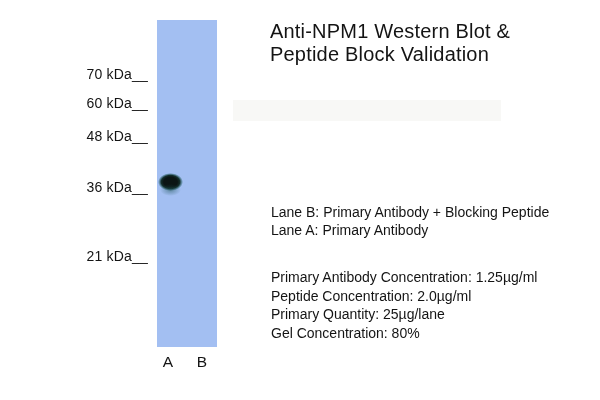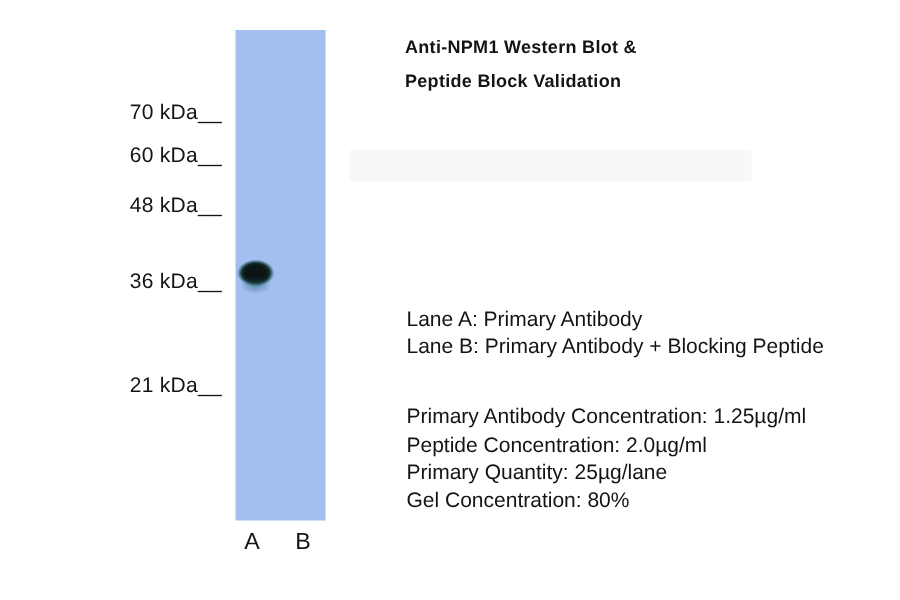--- a/index.html
+++ b/index.html
@@ -51,22 +51,22 @@
     width:20px;
     text-align:center;
     font-size:15.5px;
     line-height:18px;
   }
   .lane-a{left:158px;} .lane-b{left:192px;}
   
   .title{
     position:absolute;
     left:270px;top:20px;
-    font-size:12px;
-    font-weight:bold;
+    font-size:20px;
+    font-weight:normal;
     line-height:23px;
     letter-spacing:0.2px;
     white-space:nowrap;
   }
   
   .faint-box{
     position:absolute;
     left:233px;top:100px;
     width:268px;height:21px;
     background:#f8f8f6;
@@ -102,22 +102,22 @@
 
   <div class="faint-box"></div>
 
   <div class="title">
     <div>Anti-NPM1 Western Blot &amp;</div>
     <div>Peptide Block Validation</div>
   </div>
 
 
   <div class="txt lanes">
+    <div>Lane B: Primary Antibody + Blocking Peptide</div>
     <div>Lane A: Primary Antibody</div>
-    <div>Lane B: Primary Antibody + Blocking Peptide</div>
   </div>
 
   <div class="txt details">
     <div>Primary Antibody Concentration: 1.25µg/ml</div>
     <div>Peptide Concentration: 2.0µg/ml</div>
     <div>Primary Quantity: 25µg/lane</div>
     <div>Gel Concentration: 80%</div>
   </div>
 
 </div>

